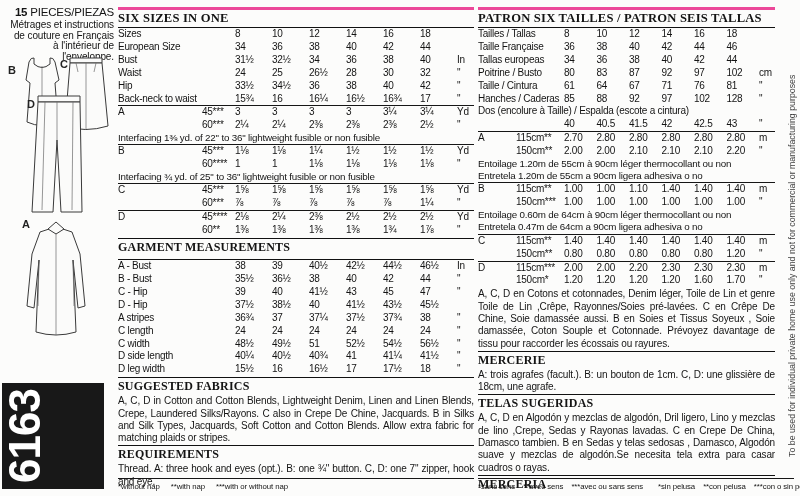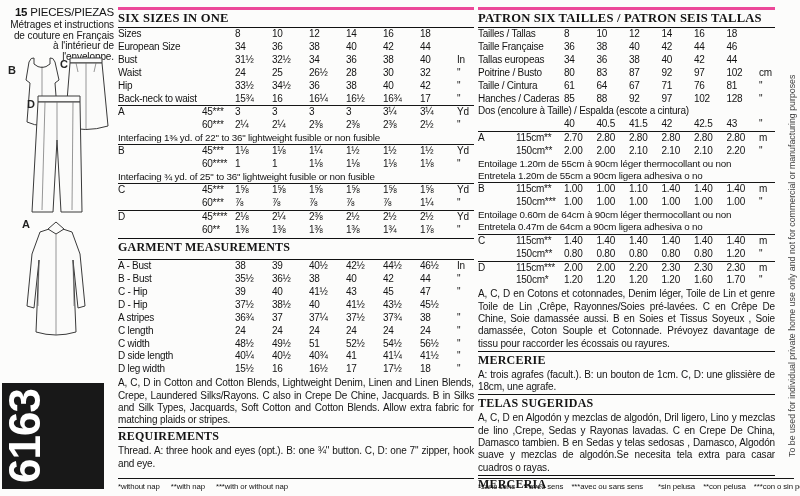--- a/index.html
+++ b/index.html
@@ -378,20 +378,21 @@
             <span class="cell val">15½</span>
             <span class="cell val">16</span>
             <span class="cell val">16½</span>
             <span class="cell val">17</span>
             <span class="cell val">17½</span>
             <span class="cell val">18</span>
             <span class="cell unit">"</span>
           </div>
         </div>
       </div>
+    <h3 class="sect-minor">SUGGESTED FABRICS</h3>
     <p class="body-text">A, C, D in Cotton and Cotton Blends, Lightweight Denim, Linen and Linen Blends, Crepe, Laundered Silks/Rayons. C also in Crepe De Chine, Jacquards. B in Silks and Silk Types, Jacquards, Soft Cotton and Cotton Blends. Allow extra fabric for matching plaids or stripes.</p>
     <h3 class="sect-minor">REQUIREMENTS</h3>
     <p class="body-text">Thread. A: three hook and eyes (opt.). B: one ¾" button. C, D: one 7" zipper, hook and eye.</p>
   </main>
 
   <main class="col col-right">
     <h2 class="sect-major">PATRON SIX TAILLES / PATRON SEIS TALLAS</h2>
     <div class="table rt">
         <div class="tgroup">
           <div class="tr">

